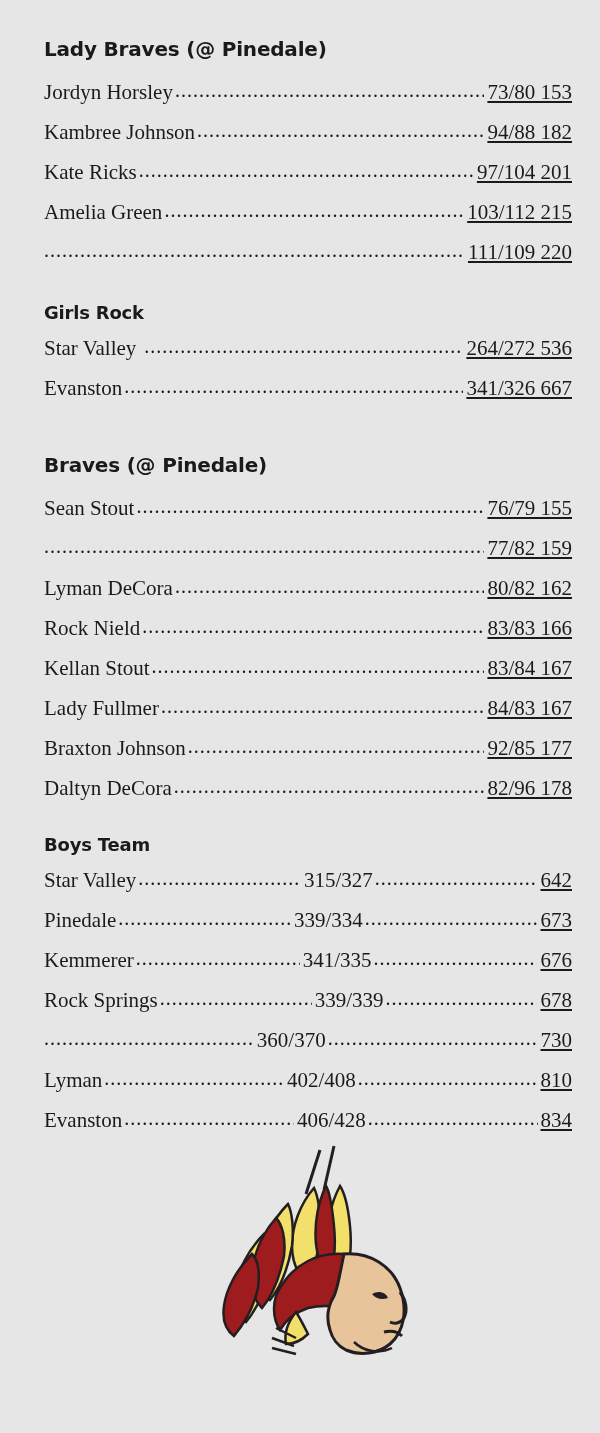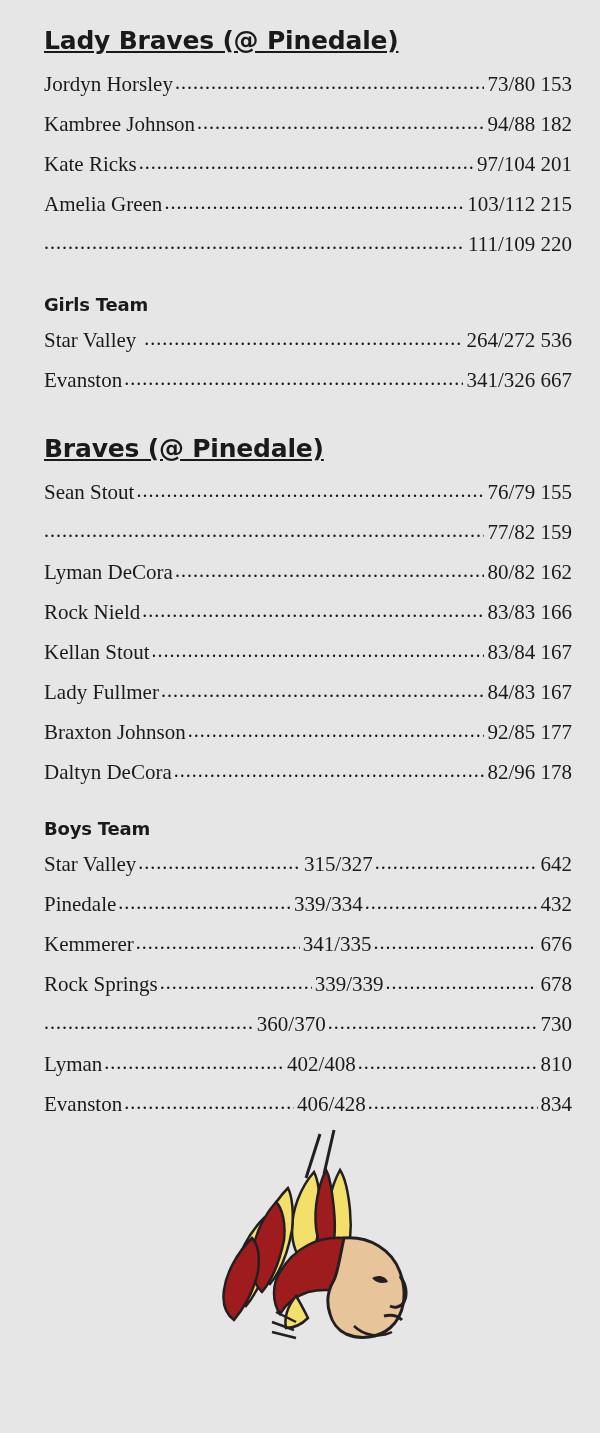--- a/index.html
+++ b/index.html
@@ -23,24 +23,23 @@
   }
   .section {
     margin-bottom: 0;
   }
   .section-title {
     font-family: "DejaVu Sans", sans-serif;
     font-weight: bold;
     letter-spacing: -0.2px;
   }
   .title-big {
-    font-size: 25px;
+    font-size: 20px;
     line-height: 30px;
-    margin: 4px 0 8px 0;
-    text-decoration: underline;
+    margin: 12px 0 8px 0;
   }
   .title-small {
     font-size: 18px;
     line-height: 22px;
     margin: 0 0 4px 0;
   }
   .gap {
     height: 30px;
   }
   .gap-small {
@@ -63,20 +62,21 @@
     letter-spacing: 1px;
     font-size: 20px;
     color: #1a1a1a;
     position: relative;
     top: -2px;
   }
   .row .val {
     flex: 0 0 auto;
     padding-left: 3px;
     text-align: center;
+    text-decoration: underline;
   }
   
   .row3 .mid {
     flex: 0 0 auto;
     padding-left: 3px;
     padding-right: 2px;
   }
   .row3 .dots2 {
     flex: 1 1 auto;
     overflow: hidden;
@@ -127,21 +127,21 @@
     </div>
     <div class="row">
       <span class="dots">......................................................................................................</span>
       <span class="val">111/109 220</span>
     </div>
   </div>
 
   <div class="gap"></div>
 
   <div class="section">
-    <div class="section-title title-small">Girls Team</div>
+    <div class="section-title title-small">Girls Rock</div>
     <div class="row">
       <span class="name">Star Valley</span>
       <span class="dots">&nbsp;......................................................................................................</span>
       <span class="val">264/272 536</span>
     </div>
     <div class="row">
       <span class="name">Evanston</span>
       <span class="dots">......................................................................................................</span>
       <span class="val">341/326 667</span>
     </div>
@@ -201,21 +201,21 @@
       <span class="dots">..................................................</span>
       <span class="mid">315/327</span>
       <span class="dots2">..................................................</span>
       <span class="val">642</span>
     </div>
     <div class="row row3">
       <span class="name">Pinedale</span>
       <span class="dots">..................................................</span>
       <span class="mid">339/334</span>
       <span class="dots2">..................................................</span>
-      <span class="val">432</span>
+      <span class="val">673</span>
     </div>
     <div class="row row3">
       <span class="name">Kemmerer</span>
       <span class="dots">..................................................</span>
       <span class="mid">341/335</span>
       <span class="dots2">..................................................</span>
       <span class="val">676</span>
     </div>
     <div class="row row3">
       <span class="name">Rock Springs</span>

